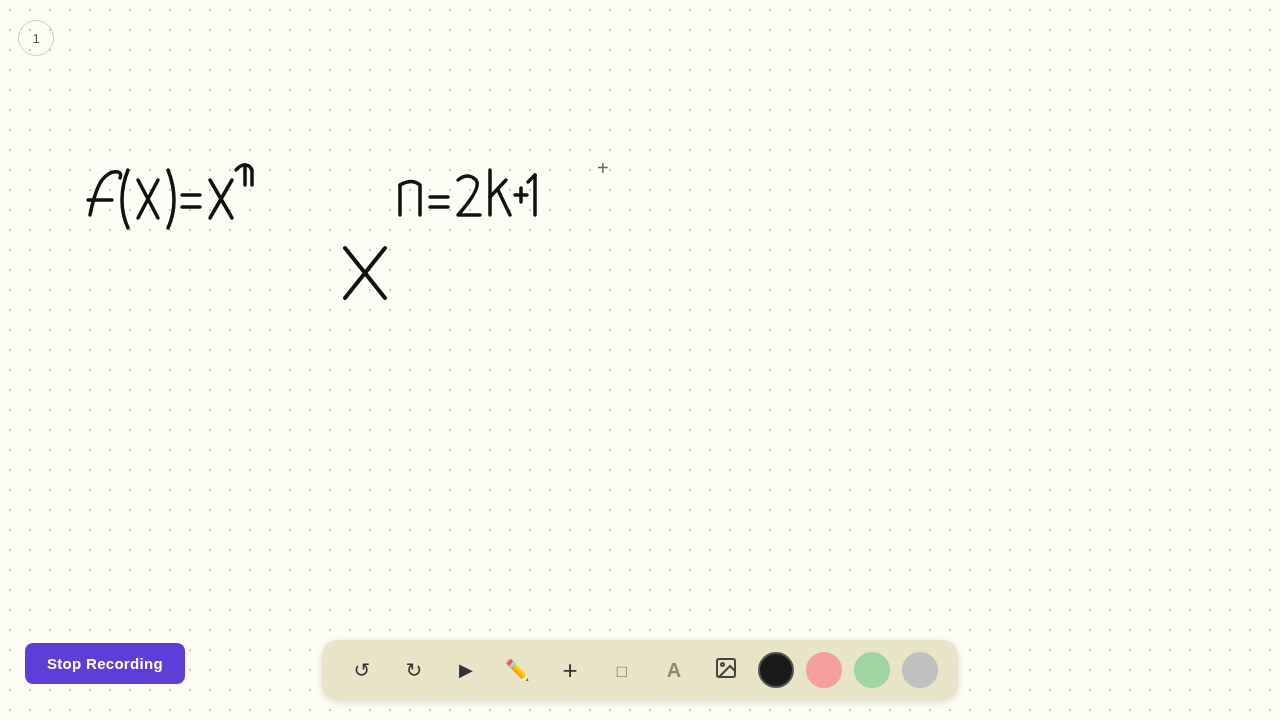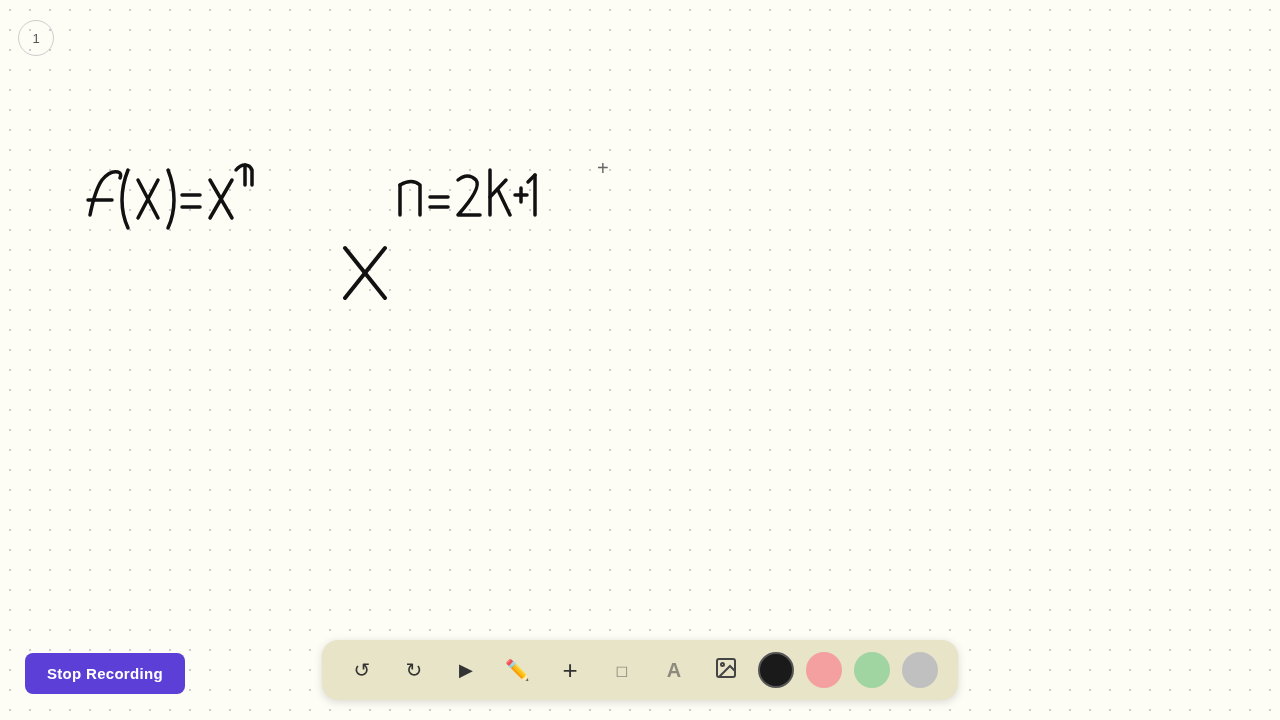--- a/index.html
+++ b/index.html
@@ -78,21 +78,21 @@
       border: 2px solid transparent;
     }
 
     .color-circle.active {
       border-color: #555;
     }
 
     
     .stop-recording-btn {
       position: absolute;
-      bottom: 26px;
+      bottom: 36px;
       left: 25px;
       background: #5b3fd6;
       color: white;
       border: none;
       border-radius: 8px;
       padding: 12px 22px;
       font-size: 15px;
       font-weight: 600;
       cursor: pointer;
       letter-spacing: 0.3px;

